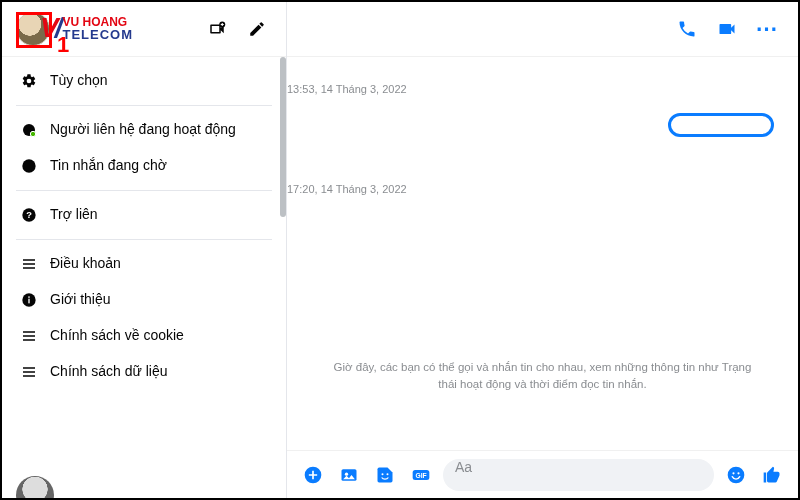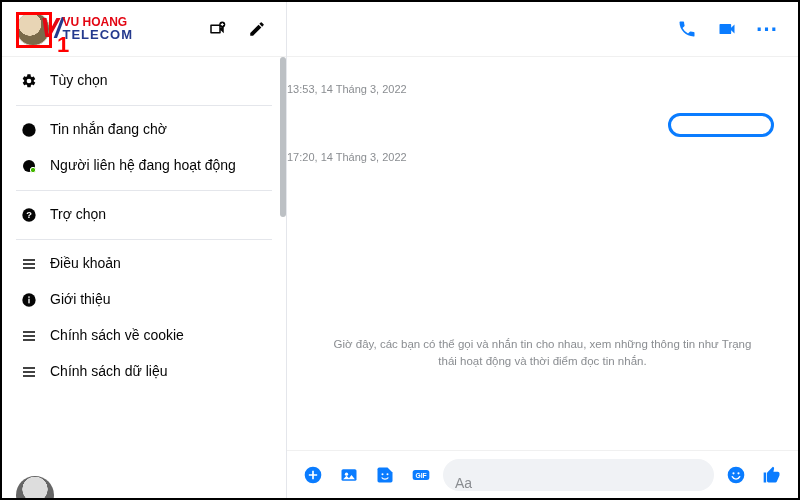--- a/index.html
+++ b/index.html
@@ -187,21 +187,21 @@
     right: 24px;
     top: 56px;
     width: 106px; height: 24px;
     border: 3px solid #0a7cff;
     border-radius: 16px;
     background: #fff;
   }
   .sys-msg {
     position: absolute;
     left: 0; right: 0;
-    bottom: 80px;
+    bottom: 57px;
     text-align: center;
     font-size: 11.5px;
     line-height: 1.5;
     color: #8a8d91;
     padding: 0 40px;
   }
   
   .composer {
     height: 48px;
     display: flex;
@@ -215,21 +215,21 @@
     display: flex; align-items: center; justify-content: center;
     color: #0a7cff;
   }
   .composer .cicon svg { width: 20px; height: 20px; fill: currentColor; }
   .compose-input {
     flex: 1;
     height: 32px;
     border-radius: 18px;
     background: #f0f2f5;
     display: flex;
-    align-items: flex-end;
+    align-items: flex-start;
     padding: 0 12px;
   }
   .compose-input input {
     border: none; outline: none; background: transparent;
     width: 100%;
     font-size: 14px;
     color: #050505;
   }
   .compose-input input::placeholder { color: #8a8d91; }
   .composer .thumb { color: #0a7cff; }
@@ -273,47 +273,47 @@
             <path d="M19.14 12.94a7.14 7.14 0 0 0 .05-.94 7.14 7.14 0 0 0-.05-.94l2.03-1.58a.5.5 0 0 0 .12-.64l-1.92-3.32a.5.5 0 0 0-.6-.22l-2.39.96a7.03 7.03 0 0 0-1.62-.94l-.36-2.54A.5.5 0 0 0 14 2h-4a.5.5 0 0 0-.49.42l-.36 2.54c-.58.24-1.12.55-1.62.94l-2.39-.96a.5.5 0 0 0-.6.22L2.62 8.48a.5.5 0 0 0 .12.64l2.03 1.58c-.03.31-.05.63-.05.94s.02.63.05.94l-2.03 1.58a.5.5 0 0 0-.12.64l1.92 3.32c.14.24.42.33.6.22l2.39-.96c.5.39 1.04.7 1.62.94l.36 2.54c.04.24.25.42.49.42h4c.24 0 .45-.18.49-.42l.36-2.54c.58-.24 1.12-.55 1.62-.94l2.39.96c.18.11.46.02.6-.22l1.92-3.32a.5.5 0 0 0-.12-.64l-2.03-1.58zM12 15.5A3.5 3.5 0 1 1 12 8.5a3.5 3.5 0 0 1 0 7z"></path>
           </svg>
         </span>
       <span class="mi-label">Tùy chọn</span>
     </div>
     <div class="menu-sep"></div>
 
     <div class="menu-item">
       <span class="mi-icon">
           <svg viewBox="0 0 24 24">
+            <circle cx="12" cy="12" r="9"></circle>
+            <circle cx="18" cy="18" r="4" fill="#44b700" stroke="#fff" stroke-width="1.5"></circle>
+          </svg>
+        </span>
+      <span class="mi-label">Người liên hệ đang hoạt động</span>
+    </div>
+    <div class="menu-item">
+      <span class="mi-icon">
+          <svg viewBox="0 0 24 24">
             <path d="M12 2a10 10 0 0 0-9 14.5L2 22l5.6-1.1A10 10 0 1 0 12 2zm0 4a1.3 1.3 0 0 1 1.3 1.3v4a1.3 1.3 0 0 1-2.6 0v-4A1.3 1.3 0 0 1 12 6zm0 9a1.5 1.5 0 1 1 0 3 1.5 1.5 0 0 1 0-3z" fill="#fff"></path>
             <circle cx="12" cy="12" r="10"></circle>
           </svg>
         </span>
       <span class="mi-label">Tin nhắn đang chờ</span>
     </div>
-    <div class="menu-item">
-      <span class="mi-icon">
-          <svg viewBox="0 0 24 24">
-            <circle cx="12" cy="12" r="9"></circle>
-            <circle cx="18" cy="18" r="4" fill="#44b700" stroke="#fff" stroke-width="1.5"></circle>
-          </svg>
-        </span>
-      <span class="mi-label">Người liên hệ đang hoạt động</span>
-    </div>
 
 
     <div class="menu-sep"></div>
 
     <div class="menu-item">
       <span class="mi-icon">
           <svg viewBox="0 0 24 24">
             <circle cx="12" cy="12" r="10"></circle>
             <text x="12" y="17" text-anchor="middle" font-size="14" fill="#fff" font-weight="700">?</text>
           </svg>
         </span>
-      <span class="mi-label">Trợ chọn</span>
+      <span class="mi-label">Trợ liên</span>
     </div>
 
     <div class="menu-sep"></div>
 
     <div class="menu-item">
       <span class="mi-icon">
           <svg viewBox="0 0 24 24">
             <path d="M3 5h18v2H3zM3 11h18v2H3zM3 17h18v2H3z"></path>
           </svg>
         </span>
@@ -365,21 +365,21 @@
       <svg viewBox="0 0 24 24">
           <path d="M17 10.5V7a1 1 0 0 0-1-1H4a1 1 0 0 0-1 1v10a1 1 0 0 0 1 1h12a1 1 0 0 0 1-1v-3.5l4 4v-11l-4 4z"></path>
         </svg>
     </div>
     <div class="hicon hdots">⋯</div>
   </div>
 
   <div class="chat-body">
     <div class="ts">13:53, 14 Tháng 3, 2022</div>
     <div class="bubble-sent"></div>
-    <div class="ts" style="margin-top:56px">17:20, 14 Tháng 3, 2022</div>
+    <div class="ts" style="margin-top:88px">17:20, 14 Tháng 3, 2022</div>
     <div class="sys-msg">Giờ đây, các bạn có thể gọi và nhắn tin cho nhau, xem những thông tin như Trạng thái hoạt động và thời điểm đọc tin nhắn.</div>
   </div>
 
   <div class="composer">
     <div class="cicon">
       <svg viewBox="0 0 24 24">
           <circle cx="12" cy="12" r="10"></circle>
           <path d="M12 7v10M7 12h10" stroke="#fff" stroke-width="2"></path>
         </svg>
     </div>

